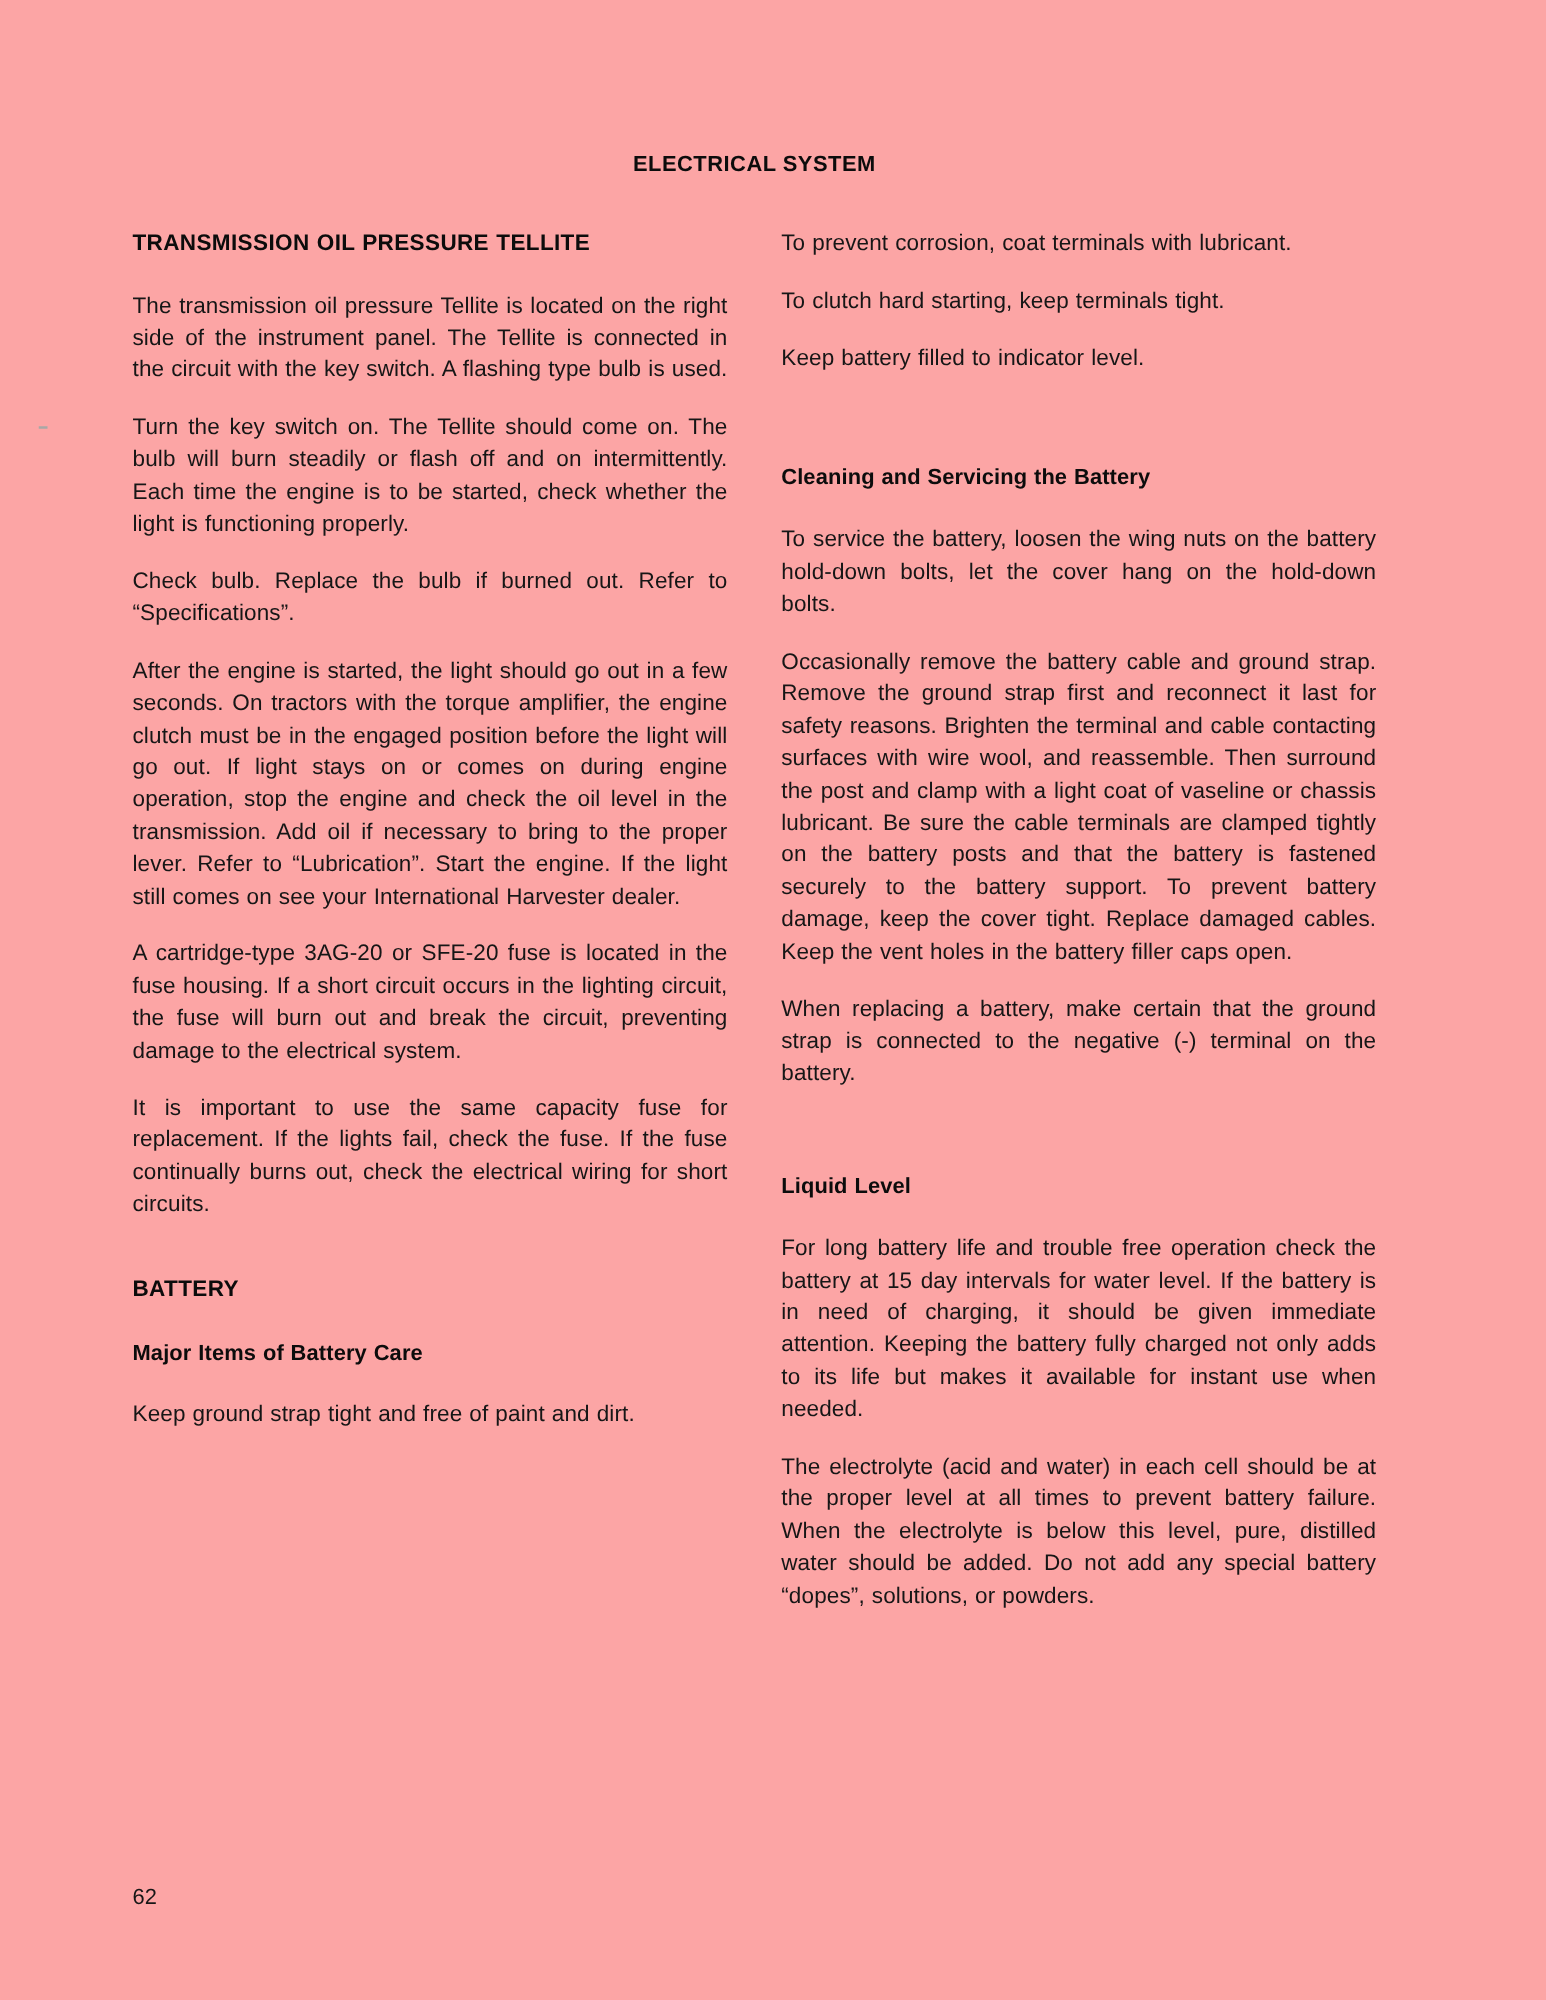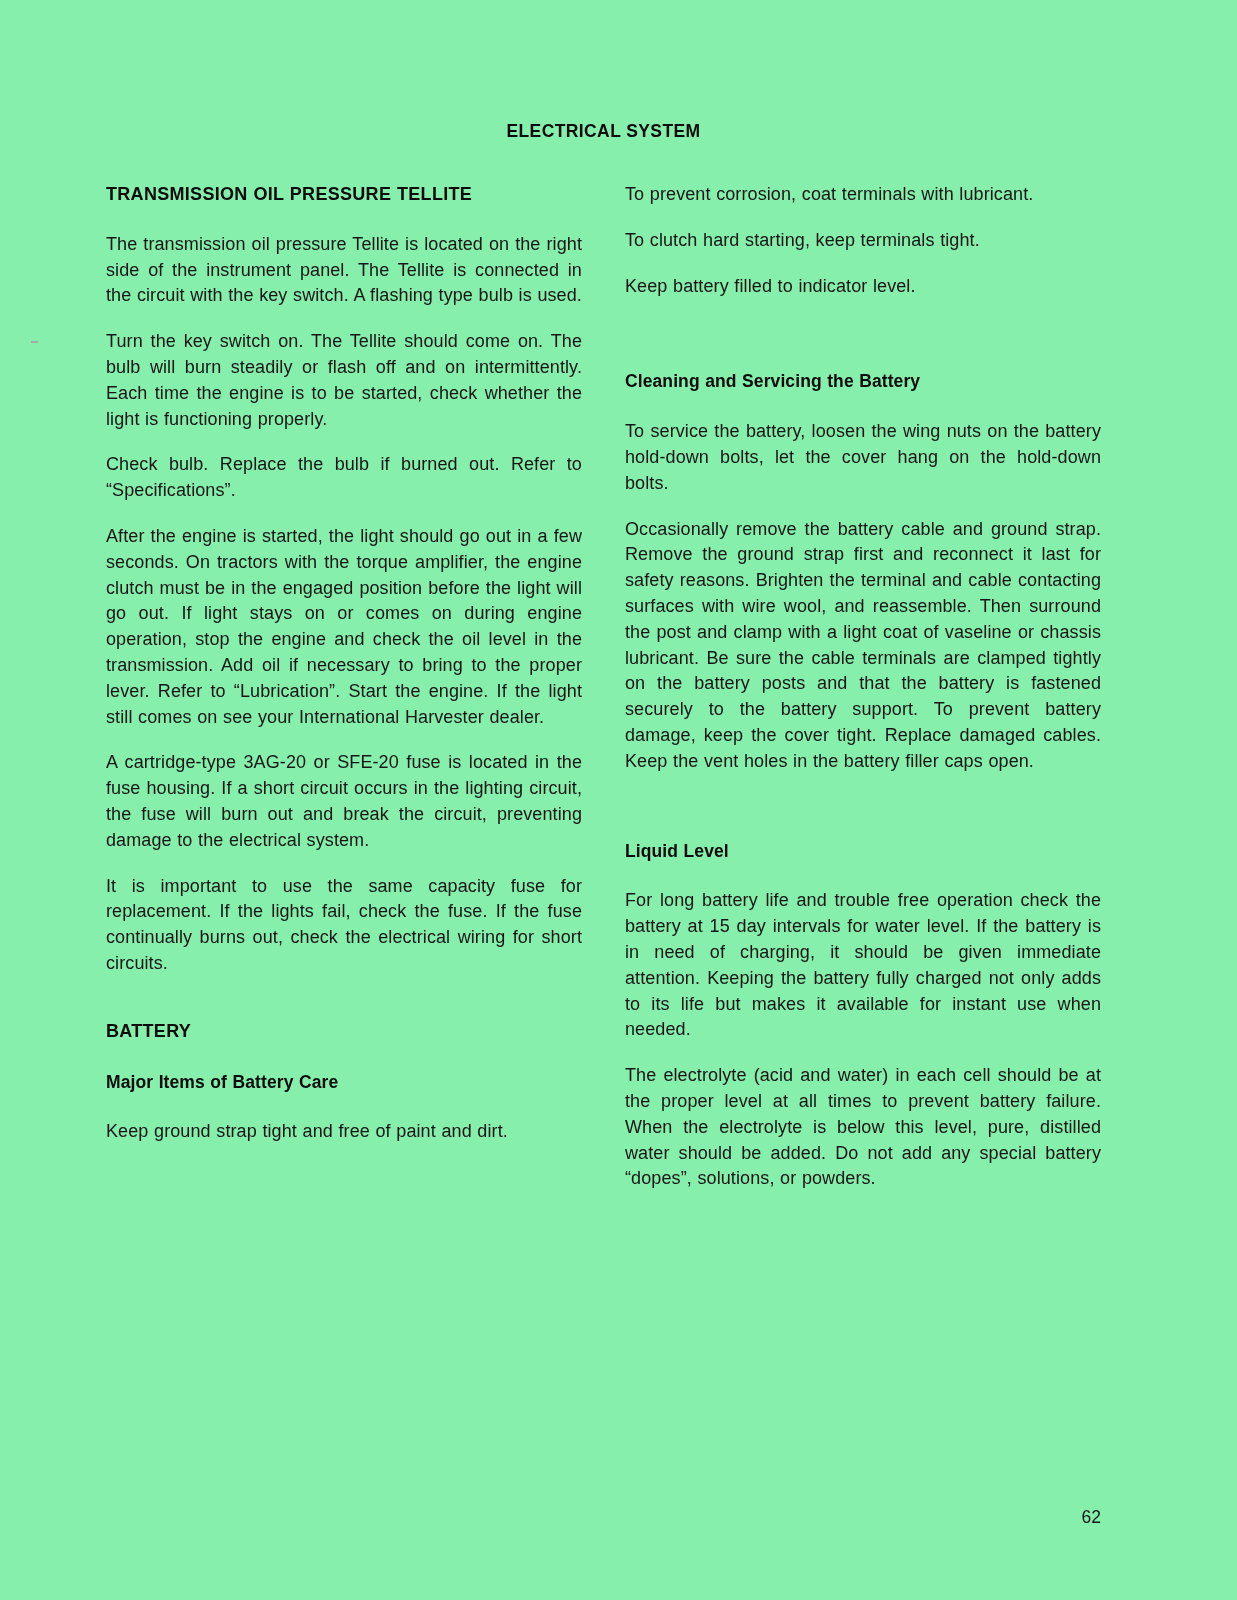--- a/index.html
+++ b/index.html
@@ -5,21 +5,21 @@
   html, body {
     margin: 0;
     padding: 0;
     background: #ffffff;
   }
   .page {
     position: relative;
     width: 1237px;
     height: 1600px;
     margin: 0 auto;
-    background: #86efac;
+    background: #fca5a5;
     color: #161616;
     font-family: "Liberation Sans", "DejaVu Sans", sans-serif;
     overflow: hidden;
   }
   .page-header {
     margin: 0 0 0 106px;
     padding-top: 121px;
     width: 995px;
     text-align: center;
     font-size: 17.5px;
@@ -64,21 +64,21 @@
     text-align: left;
   }
   .g44 { margin-top: 44px; }
   .g50 { margin-top: 50px; }
   .g34 { margin-top: 34px; }
   .page-number {
     position: absolute;
     left: 106px;
     width: 995px;
     bottom: 72px;
-    text-align: right;
+    text-align: left;
     font-size: 17.5px;
     color: #161616;
   }
   .scan-artifact {
     position: absolute;
     left: 31px;
     top: 341px;
     width: 7px;
     height: 2px;
     background: #a8a8a6;
@@ -111,20 +111,21 @@
     </div>
 
     <div class="col">
       <p>To prevent corrosion, coat terminals with lubricant.</p>
       <p>To clutch hard starting, keep terminals tight.</p>
       <p>Keep battery filled to indicator level.</p>
 
       <div class="h-sub g50">Cleaning and Servicing the Battery</div>
       <p>To service the battery, loosen the wing nuts on the battery hold-down bolts, let the cover hang on the hold-down bolts.</p>
       <p>Occasionally remove the battery cable and ground strap. Remove the ground strap first and reconnect it last for safety reasons. Brighten the terminal and cable contacting surfaces with wire wool, and reassemble. Then surround the post and clamp with a light coat of vaseline or chassis lubricant. Be sure the cable terminals are clamped tightly on the battery posts and that the battery is fastened securely to the battery support. To prevent battery damage, keep the cover tight. Replace damaged cables. Keep the vent holes in the battery filler caps open.</p>
+      <p>When replacing a battery, make certain that the ground strap is connected to the negative (-) terminal on the battery.</p>
 
       <div class="h-sub g44">Liquid Level</div>
       <p>For long battery life and trouble free operation check the battery at 15 day intervals for water level. If the battery is in need of charging, it should be given immediate attention. Keeping the battery fully charged not only adds to its life but makes it available for instant use when needed.</p>
       <p class="g34">The electrolyte (acid and water) in each cell should be at the proper level at all times to prevent battery failure. When the electrolyte is below this level, pure, distilled water should be added. Do not add any special battery “dopes”, solutions, or powders.</p>
     </div>
 
   </div>
 
   <div class="page-number">62</div>
 

